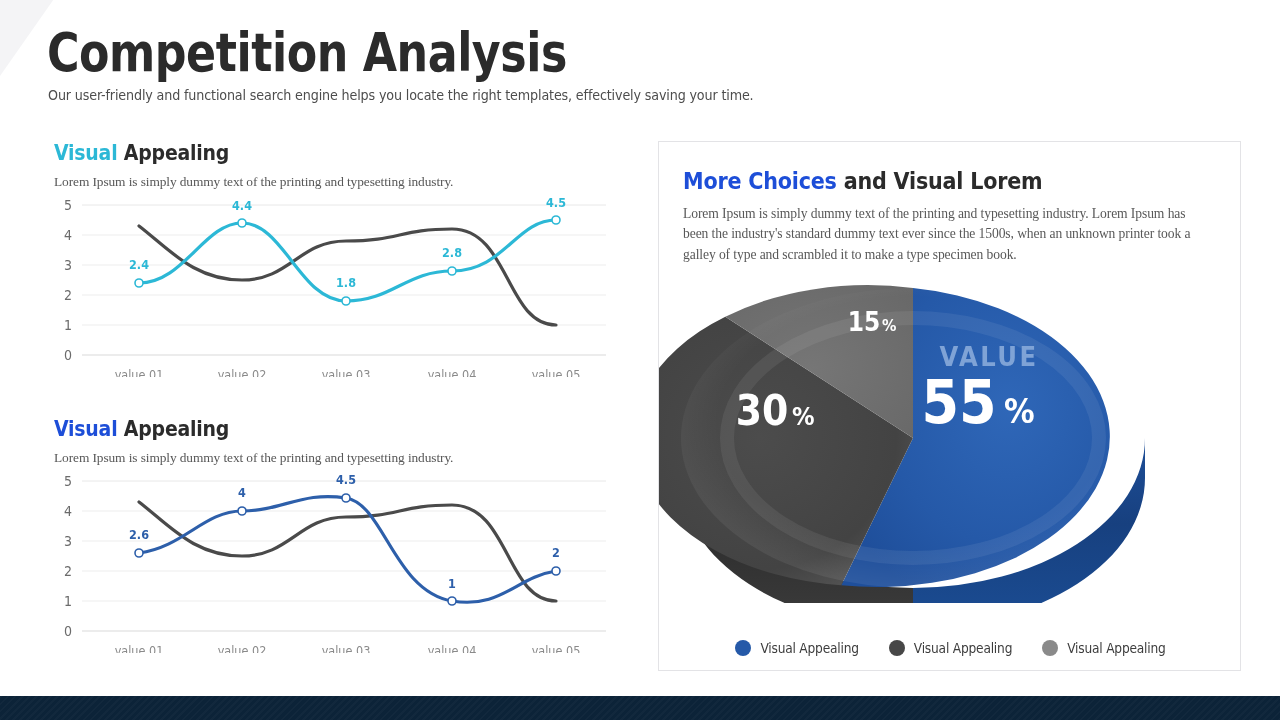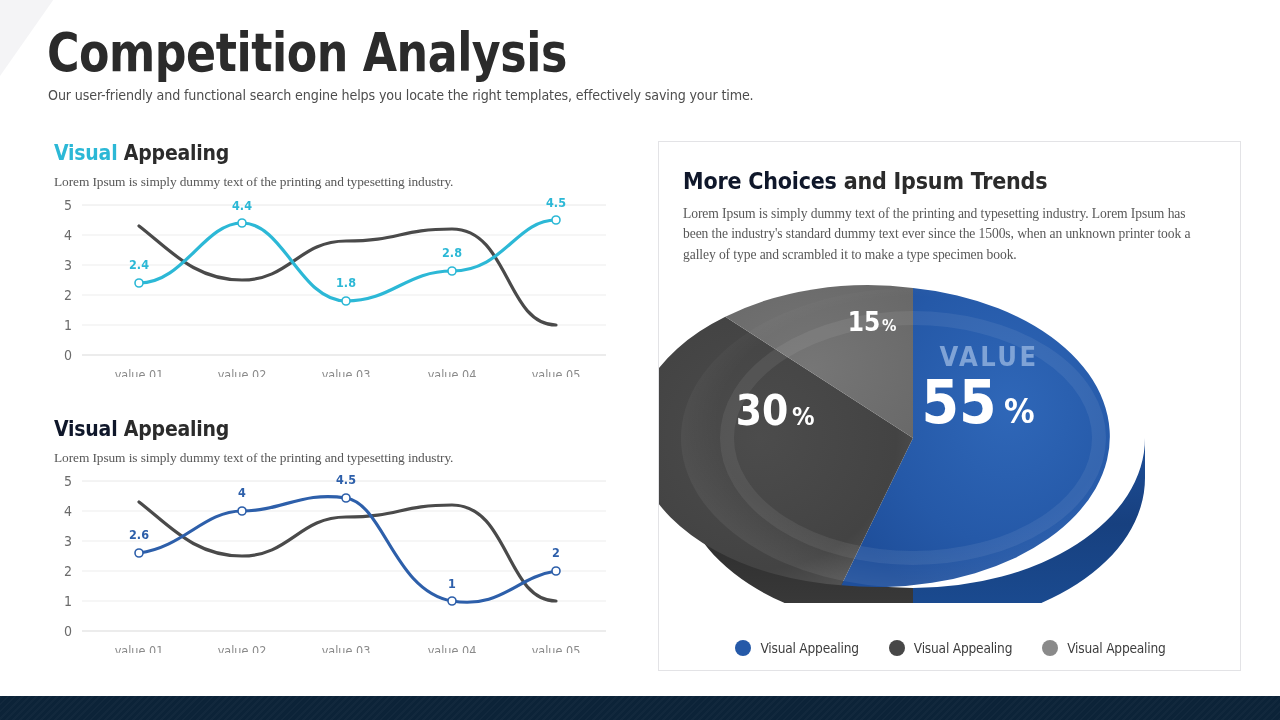--- a/index.html
+++ b/index.html
@@ -43,21 +43,21 @@
     font-family: "DejaVu Sans Condensed", "Liberation Sans Narrow", "Liberation Sans", sans-serif;
     transform: scaleX(0.97); transform-origin: left center;
   }
 
   
   .sec-head {
     font-family: "DejaVu Sans Condensed", "Liberation Sans Narrow", "Liberation Sans", sans-serif;
     font-weight: 700; font-size: 21px; color: #2b2b2b; letter-spacing: -0.2px;
   }
   .sec-head .accent-cyan { color: #2cb8d6; }
-  .sec-head .accent-blue { color: #0f172a; }
+  .sec-head .accent-blue { color: #1d4ed8; }
   .sec-body {
     font-family: Liberation Serif, serif;
     font-size: 13.4px; color: #575757; line-height: 1.45; letter-spacing: -0.1px;
     max-width: 500px; margin-top: 7px;
   }
 
   
   .block { position: absolute; left: 54px; width: 560px; }
   #block-1 { top: 141px; }
   #block-2 { top: 417px; }
@@ -209,21 +209,21 @@
         <text x="398" y="182" text-anchor="middle">value 04</text>
         <text x="502" y="182" text-anchor="middle">value 05</text>
       </g>
     </svg>
   </div>
 </div>
 
 <div class="panel">
   <div class="panel-inner">
     <div class="sec-head panel-head">
-      <span class="accent-blue">More Choices</span><span> and Ipsum Trends</span>
+      <span class="accent-blue">More Choices</span><span> and Visual Lorem</span>
     </div>
     <div class="sec-body panel-body">Lorem Ipsum is simply dummy text of the printing and typesetting industry. Lorem Ipsum has been the industry's standard dummy text ever since the 1500s, when an unknown printer took a galley of type and scrambled it to make a type specimen book.</div>
   </div>
 
   <div class="pie-wrap">
     <svg width="583" height="330" viewBox="0 0 583 330">
       <defs>
         <linearGradient id="gBlueSide" x1="0" y1="0" x2="0" y2="1">
           <stop offset="0%" stop-color="#1e4f99"></stop>
           <stop offset="45%" stop-color="#17407f"></stop>

